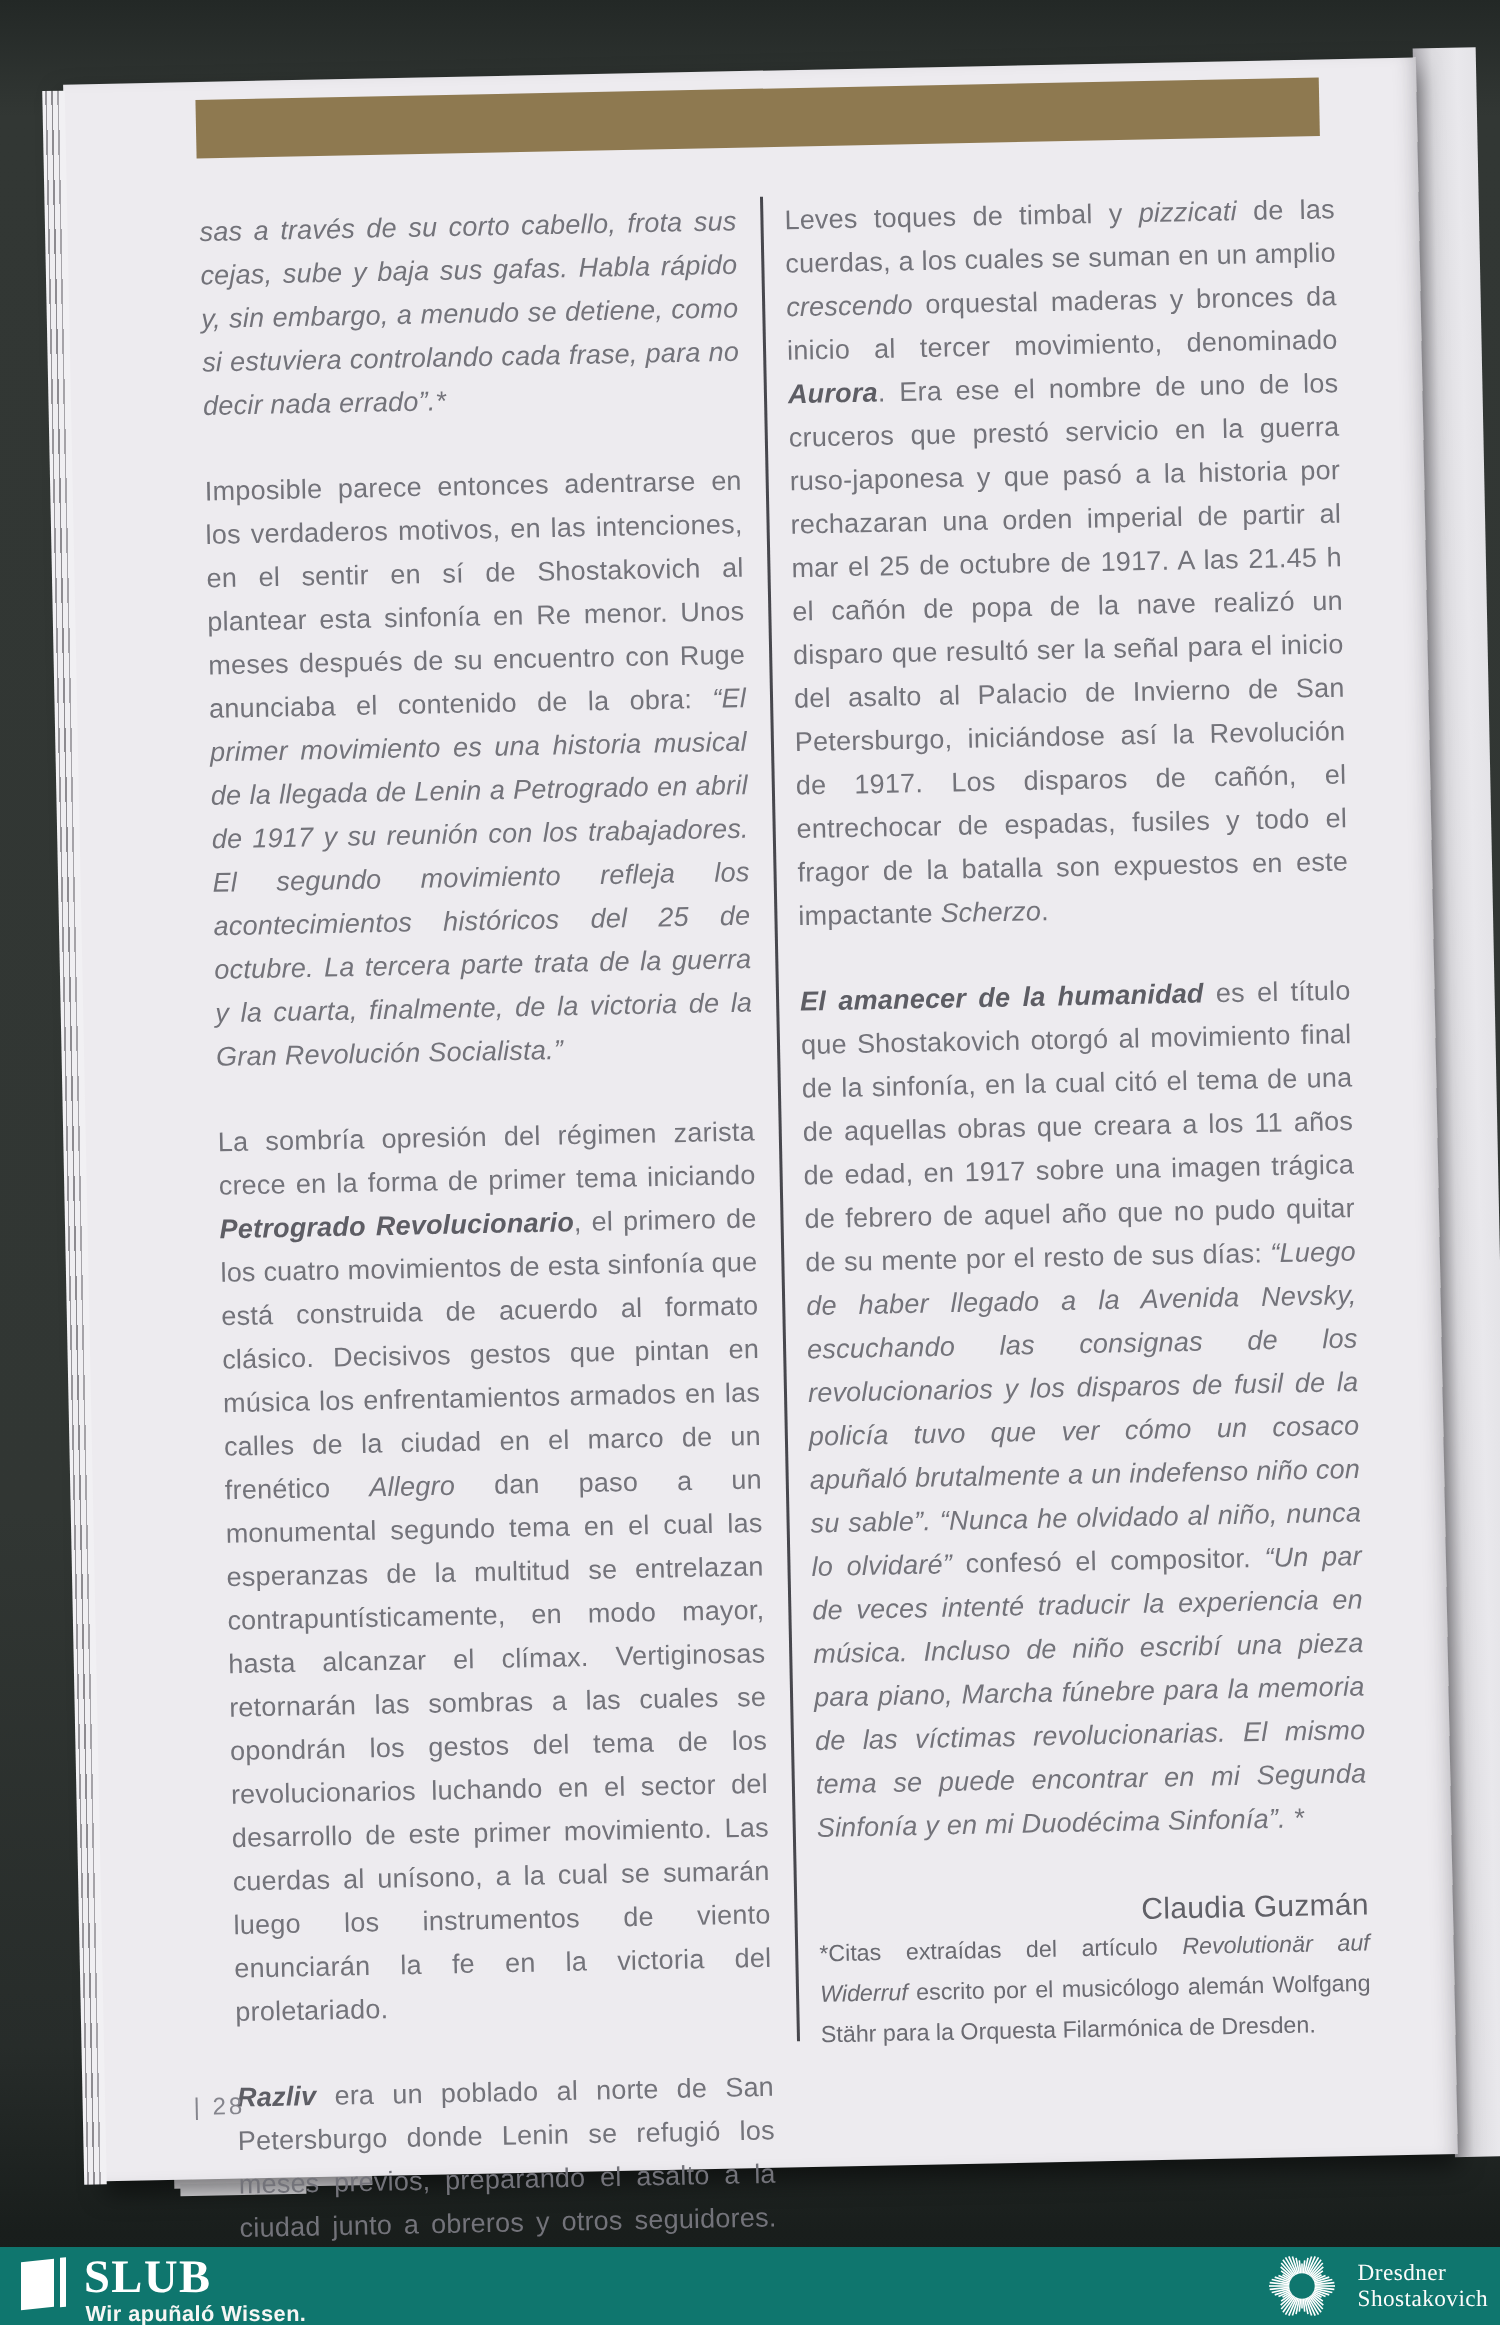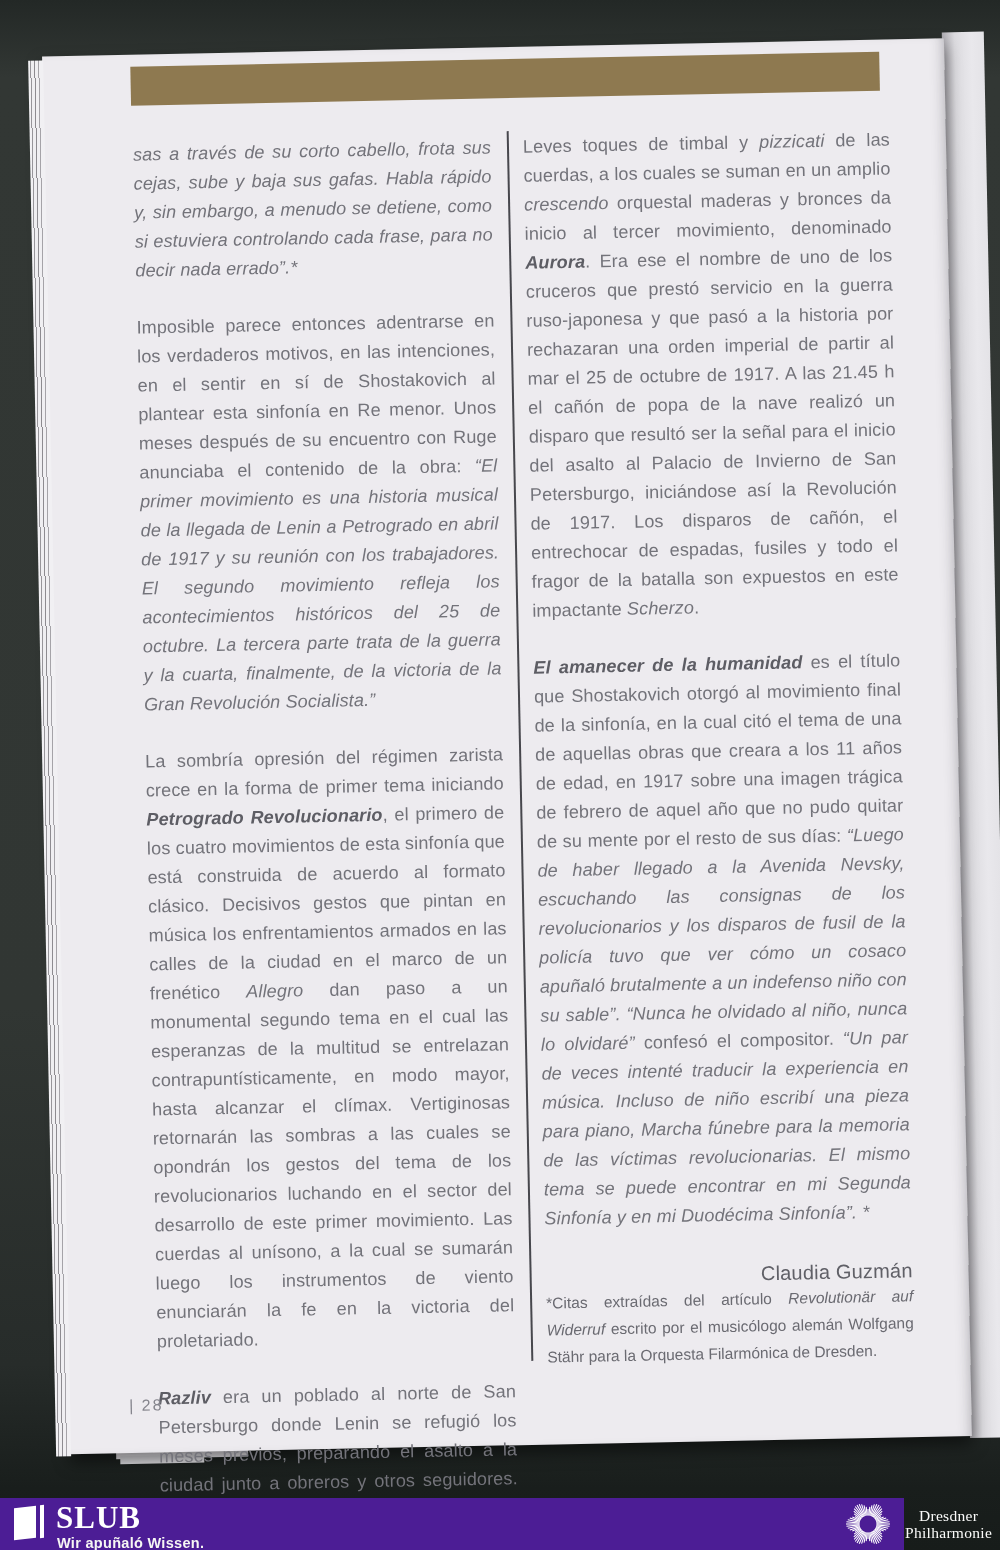--- a/index.html
+++ b/index.html
@@ -61,38 +61,38 @@
   }
   .footnote{
     position:absolute;left:493px;top:1243px;width:367px;
     font-size:15.5px;line-height:27px;text-align:justify;color:#6a6a71;
   }
   .pagenum{
     position:absolute;left:74px;top:1342px;font-size:16px;color:#85858d;letter-spacing:2px;
   }
   
   .footer{
-    position:absolute;left:0;top:1498px;width:904px;height:52px;
-    background:#4c1d95;
+    position:absolute;left:0;top:1498px;width:1000px;height:52px;
+    background:#0f766e;
   }
   .slub-logo{position:absolute;left:14px;top:5px;width:34px;height:42px;}
   .slub-book{position:absolute;left:0;top:4px;width:22px;height:32px;background:#ffffff;transform:skewY(-6deg);}
   .slub-spine{position:absolute;left:26px;top:2px;width:4px;height:33px;background:#ffffff;transform:skewY(-6deg);}
   .slub-word{
     position:absolute;left:56px;top:2px;
     font-family:"Liberation Serif", serif;font-weight:700;font-size:31px;color:#ffffff;letter-spacing:1px;
   }
   .slub-tagline{
     position:absolute;left:57px;top:37px;
     font-size:14.5px;font-weight:700;color:#f6f6f4;letter-spacing:.3px;
   }
   .phil-icon{position:absolute;left:842px;top:0px;width:52px;height:52px;}
   .phil-text{
     position:absolute;left:905px;top:9px;
-    font-family:"Liberation Serif", serif;font-size:15.5px;line-height:17px;color:#fbfbfa;letter-spacing:.3px;text-align:center;
+    font-family:"Liberation Serif", serif;font-size:15.5px;line-height:17px;color:#fbfbfa;letter-spacing:.3px;
   }
 </style>
 </head>
 <body>
 
 <div class="backdrop"></div>
 
 <div class="book">
   <div class="page-next"></div>
   <div class="corner-step1"></div>
@@ -187,15 +187,15 @@
         <line x1="6.32" y1="-5.69" x2="14.20" y2="-12.79" stroke="#ffffff" stroke-width="1.1"></line>
         <line x1="6.88" y1="-5.00" x2="13.89" y2="-10.09" stroke="#ffffff" stroke-width="1.1"></line>
         <line x1="7.36" y1="-4.25" x2="12.99" y2="-7.50" stroke="#ffffff" stroke-width="1.1"></line>
         <line x1="7.77" y1="-3.46" x2="15.68" y2="-6.98" stroke="#ffffff" stroke-width="1.1"></line>
         <line x1="8.08" y1="-2.63" x2="18.18" y2="-5.91" stroke="#ffffff" stroke-width="1.1"></line>
         <line x1="8.31" y1="-1.77" x2="20.21" y2="-4.30" stroke="#ffffff" stroke-width="1.1"></line>
         <line x1="8.45" y1="-0.89" x2="21.54" y2="-2.26" stroke="#ffffff" stroke-width="1.1"></line>
       </svg></div>
   <div class="phil-text">
     <div>Dresdner</div>
-    <div>Philharmonie</div>
+    <div>Shostakovich</div>
   </div>
 </div>
 
 </body></html>

